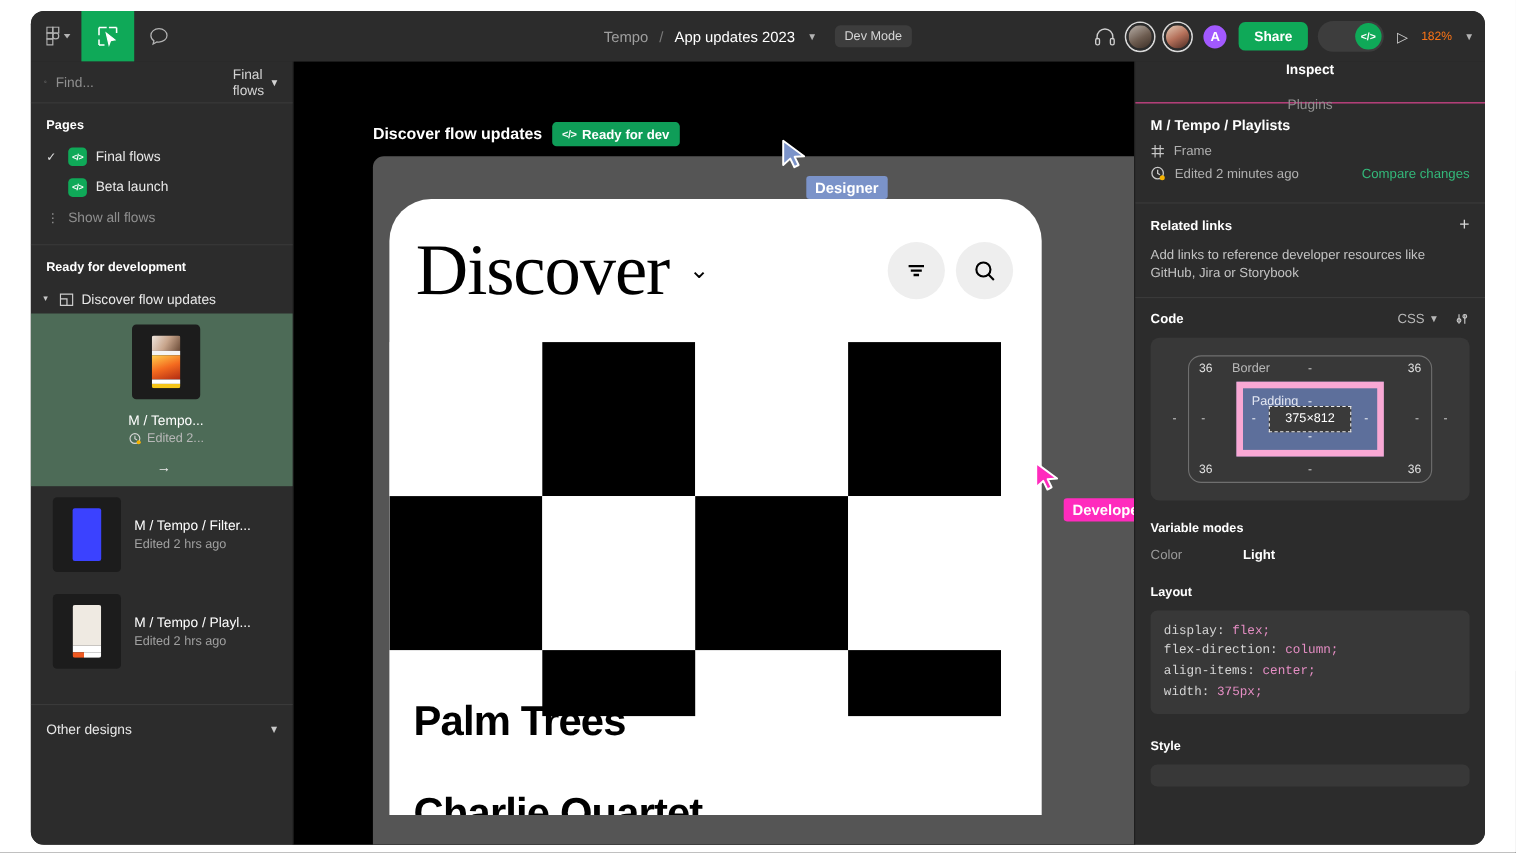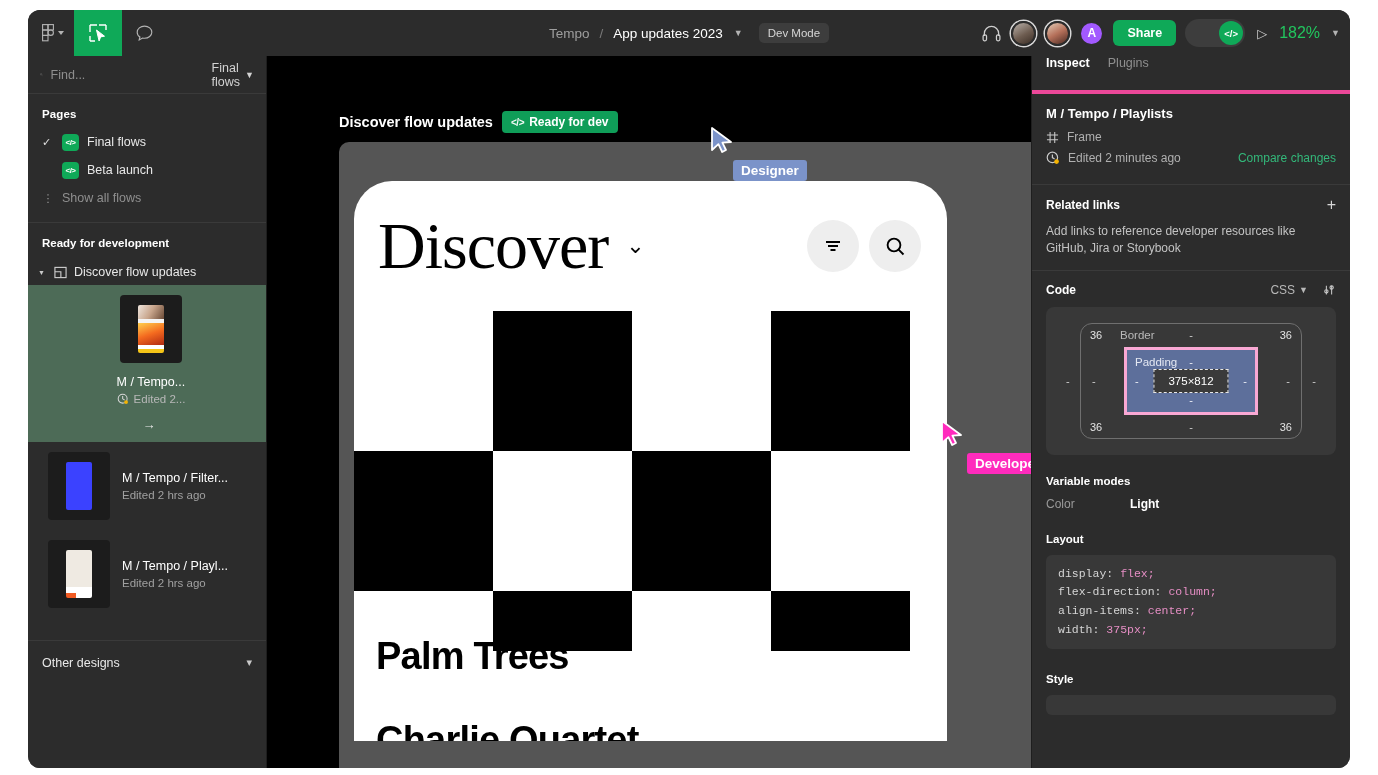--- a/index.html
+++ b/index.html
@@ -86,21 +86,21 @@
     width: 60px; height: 28px; border-radius: 14px; background: #3d3d3d;
     display: flex; align-items: center; justify-content: flex-end;
     padding: 2px; position: relative;
   }
   .devtoggle .knob {
     width: 24px; height: 24px; border-radius: 50%; background: #0fa958;
     display: flex; align-items: center; justify-content: center;
     font-size: 9.5px; color: #fff; font-weight: 700;
   }
   .play-btn { color: #cfcfcf; font-size: 13px; padding: 0 3px; }
-  .zoom-lbl { color: #22c55e; font-size: 16px; }
+  .zoom-lbl { color: #f97316; font-size: 11px; }
   .zoom-chev { color: #b3b3b3; font-size: 9px; margin-left: 2px; }
 
   
   .leftpanel {
     position: absolute; left: 0; top: 46px;
     width: 239px; height: 712px;
     background: #2c2c2c;
     border-right: 1px solid #1e1e1e;
   }
   .find-row {
@@ -234,22 +234,23 @@
 
   
   .rightpanel {
     position: absolute; right: 0; top: 46px;
     width: 319px; height: 712px;
     background: #2c2c2c;
     border-left: 1px solid #1e1e1e;
     overflow: hidden;
   }
   .rp-tabs {
-    height: 38px; display: flex; gap: 18px; padding: 0 14px;
-    border-bottom: 4px solid #ec4899;
+    height: 38px; display: flex; align-items: center; gap: 18px; padding: 0 14px;
+    border-bottom: 1px solid #ec4899;
+    flex-direction: column;
   }
   .rp-tab { font-size: 12.5px; color: #8f8f8f; }
   .rp-tab.active { color: #ffffff; font-weight: 700; }
   .rp-sec { padding: 12px 14px; border-bottom: 1px solid #3a3a3a; }
   .rp-node-title { color: #ffffff; font-size: 13px; font-weight: 700; margin-bottom: 9px; }
   .rp-meta-row { display: flex; align-items: center; gap: 8px; margin-bottom: 7px; }
   .rp-meta-txt { color: #b0b0b0; font-size: 12px; }
   .rp-meta-row.spread { justify-content: space-between; }
   .compare-link { color: #33b87a; font-size: 12px; }
   .rp-head-row {
@@ -267,21 +268,21 @@
   }
   .bm-outer {
     position: absolute; left: 34px; top: 16px; right: 34px; bottom: 16px;
     border: 1.5px solid #6f6f6f; border-radius: 12px;
   }
   .bm-corner { position: absolute; color: #e3e3e3; font-size: 11px; }
   .bm-lbl { position: absolute; color: #b9b9b9; font-size: 11.5px; }
   .bm-dash { position: absolute; color: #cfcfcf; font-size: 11px; }
   .bm-pad {
     position: absolute; left: 78px; top: 40px; right: 78px; bottom: 40px;
-    background: #5d6f9b; border: 3px solid #f9a8d4;
+    background: #5d6f9b; border: 6px solid #f9a8d4;
   }
   .bm-size {
     position: absolute; left: 50%; top: 50%; transform: translate(-50%,-50%);
     border: 1.5px dashed #e8e8e8; color: #ffffff; font-size: 11.5px;
     padding: 5px 14px; background: #3a3a3a;
   }
 
   .rp-label-sm { color: #ffffff; font-size: 11.5px; font-weight: 700; }
   .varrow { display: flex; align-items: center; gap: 0; margin-top: 10px; }
   .var-key { color: #9a9a9a; font-size: 12px; width: 84px; }

